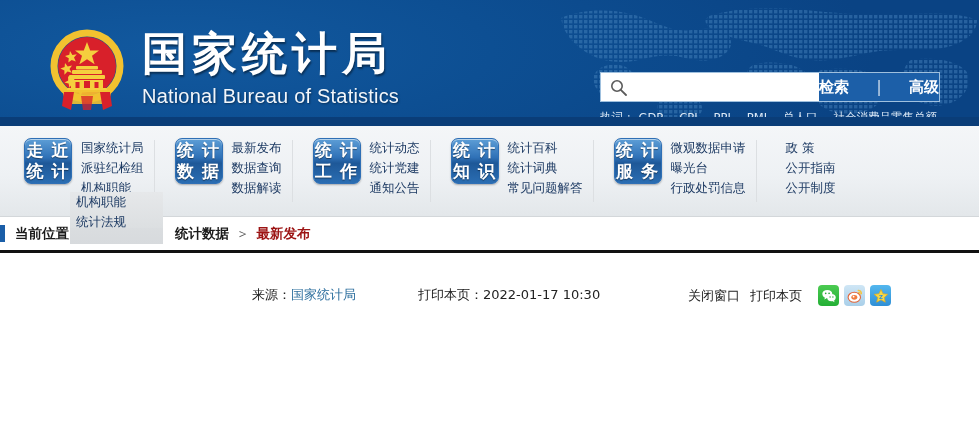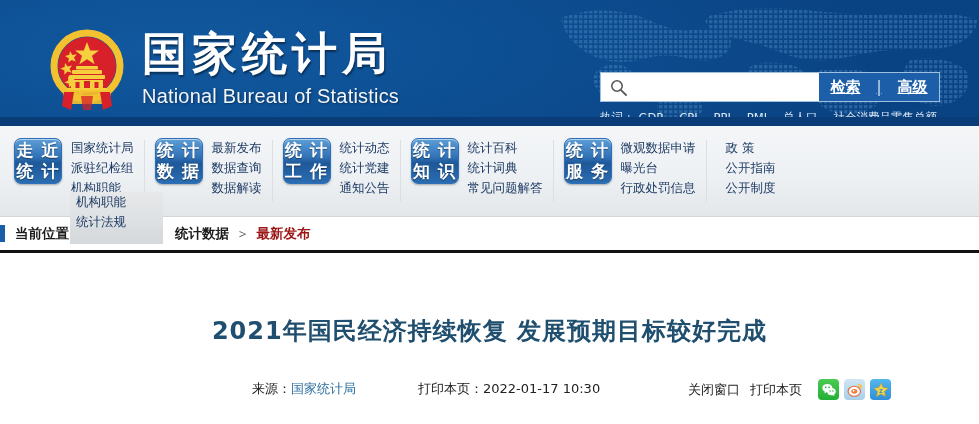--- a/index.html
+++ b/index.html
@@ -55,24 +55,23 @@
   .search-icon-box {
     width:34px; display:flex; align-items:center; justify-content:center;
   }
   .search-input {
     flex:1; border:none; outline:none;
     font-size:13px; color:#333;
     font-family:"Liberation Sans",sans-serif;
   }
   .search-btns {
     width:120px; background:#1c5fa8;
-    display:flex; align-items:center; justify-content:center;
+    display:flex; align-items:center; justify-content:space-between;
     gap:16px; color:#fff; font-size:15px; font-weight:bold;
     font-family:"DejaVu Sans","Liberation Sans",sans-serif;
-    text-decoration:underline;
   }
   .search-btns .divider { font-weight:normal; opacity:.8; }
   .search-btns span { cursor:pointer; }
 
   .hotwords {
     position:absolute; left:600px; top:110px;
     display:flex; align-items:center;
     font-size:11.5px; color:#dce9f6;
     font-family:"DejaVu Sans","Liberation Sans",sans-serif;
     white-space:nowrap;
@@ -90,21 +89,21 @@
   .nav {
     position:relative;
     width:979px; height:91px;
     background:linear-gradient(to bottom,#f4f6f8 0%,#eef1f4 55%,#e3e7ea 100%);
     border-bottom:1px solid #d3d7da;
   }
   .nav-inner {
     display:flex; align-items:flex-start;
     padding:12px 0 0 14px;
   }
-  .nav-group { display:flex; align-items:flex-start; }
+  .nav-group { display:flex; align-items:flex-start;margin-left:10px; }
   .nav-gap { width:1px; background:#dcdfe2; height:62px; margin:2px 10px 0 10px; }
 
   .nav-btn {
     width:48px; height:46px;
     border-radius:7px;
     border:1px solid #2f6fb5;
     background:linear-gradient(to bottom,#5d9ed6 0%,#2f71b7 42%,#1e5898 55%,#2a6db2 100%);
     box-shadow: inset 0 1px 0 rgba(255,255,255,.55), 0 1px 2px rgba(0,0,0,.3);
     color:#ffffff;
     font-family:"DejaVu Sans","Liberation Sans",sans-serif;
@@ -406,21 +405,20 @@
     <span>当前位置</span>
     <span class="crumb" style="width:92px;display:inline-block;"></span>
     <a href="#" class="crumb">统计数据</a>
     <span class="sep">＞</span>
     <span class="crumb-current">最新发布</span>
   </div>
   <div class="bc-overlay"></div>
 </div>
 
 <div class="article">
-  <div class="article-title">2021年国民经济持续恢复  发展预期目标较好完成</div>
 
   <div class="meta-row">
     <div class="meta-left">
       <div class="meta-source">
         <span>来源：</span><a href="#" class="src-link">国家统计局</a>
       </div>
       <div class="meta-time">
         <span>打印本页：</span><span>2022-01-17   10:30</span>
       </div>
     </div>

